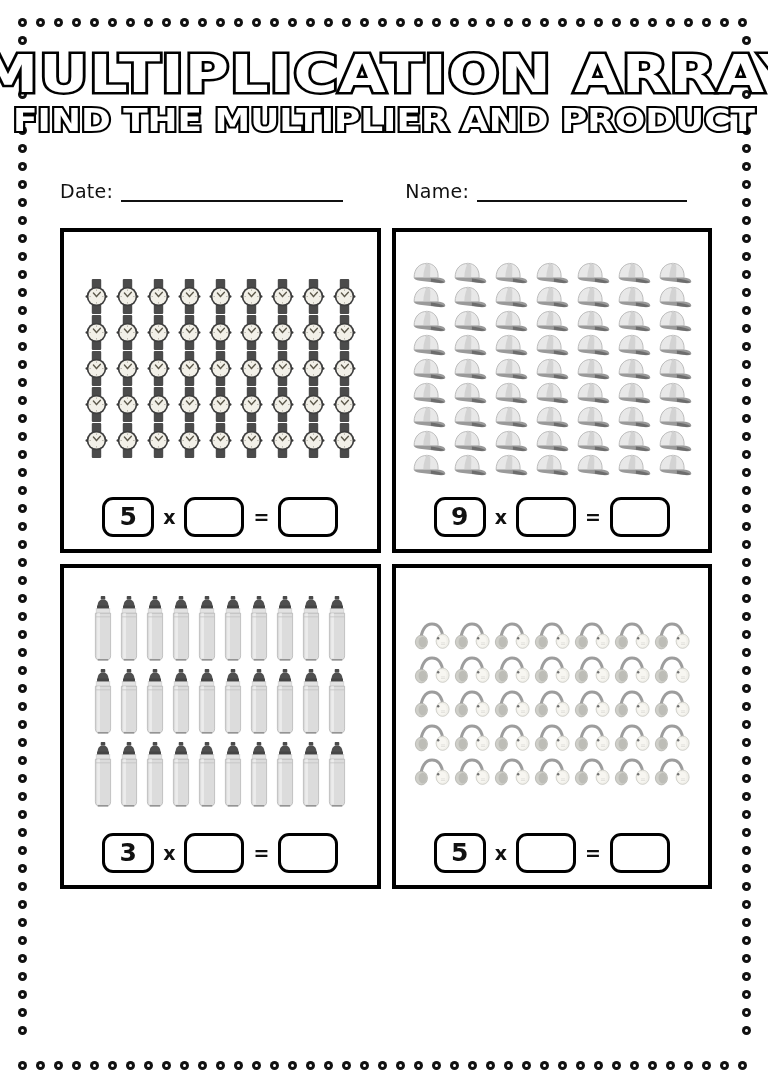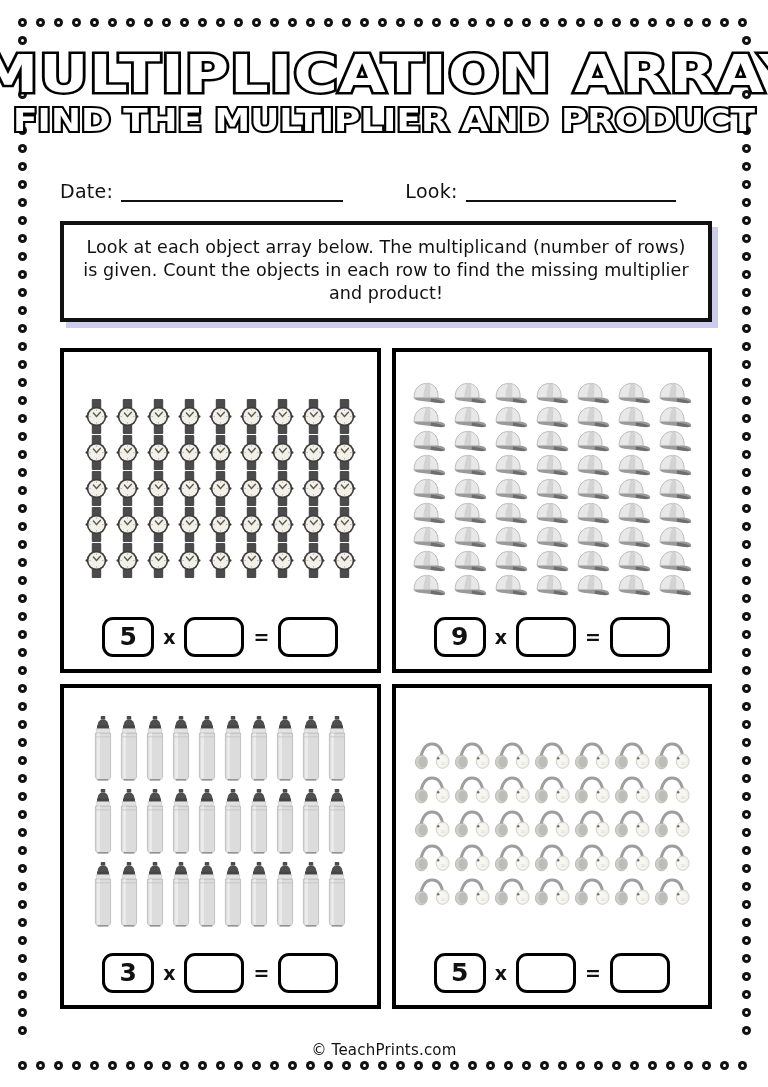--- a/index.html
+++ b/index.html
@@ -393,30 +393,24 @@
 
   <div class="title-block">
     <div class="title-main">MULTIPLICATION ARRAYS</div>
     <div class="title-sub">FIND THE MULTIPLIER AND PRODUCT</div>
   </div>
 
   <div class="namedate">
     <span class="nd-label">Date:</span>
     <span class="nd-line name"></span>
     <span class="nd-spacer"></span>
-    <span class="nd-label">Look:</span>
+    <span class="nd-label">Name:</span>
     <span class="nd-line date"></span>
   </div>
 
-  <div class="instr-wrap">
-    <div class="instr-shadow"></div>
-    <div class="instr-box">
-      <div class="instr-text">Look at each object array below. The multiplicand (number of rows) is given. Count the objects in each row to find the missing multiplier and product!</div>
-    </div>
-  </div>
 
   <div class="panels" id="panels">
       <div class="panel">
         <div class="array">
           <div class="array-row" style="margin-bottom: 1px;">
             <span style="margin-right: 4px;">
               <svg width="27" height="35" viewBox="0 0 40 52">
     <rect x="13" y="0" width="14" height="15" rx="1.5" fill="#4b4b4b"></rect>
     <rect x="13" y="37" width="14" height="15" rx="1.5" fill="#4b4b4b"></rect>
     <circle cx="20" cy="26" r="14.5" fill="#3f3f3f"></circle>
@@ -2722,14 +2716,13 @@
         <div class="equation">
           <div class="eq-box">5</div>
           <div class="eq-op">x</div>
           <div class="eq-box blank"></div>
           <div class="eq-op">=</div>
           <div class="eq-box blank"></div>
         </div>
       </div>
     </div>
 
-  <div class="footer">© TeachPrints.com</div>
 </div>
 
 </body></html>

